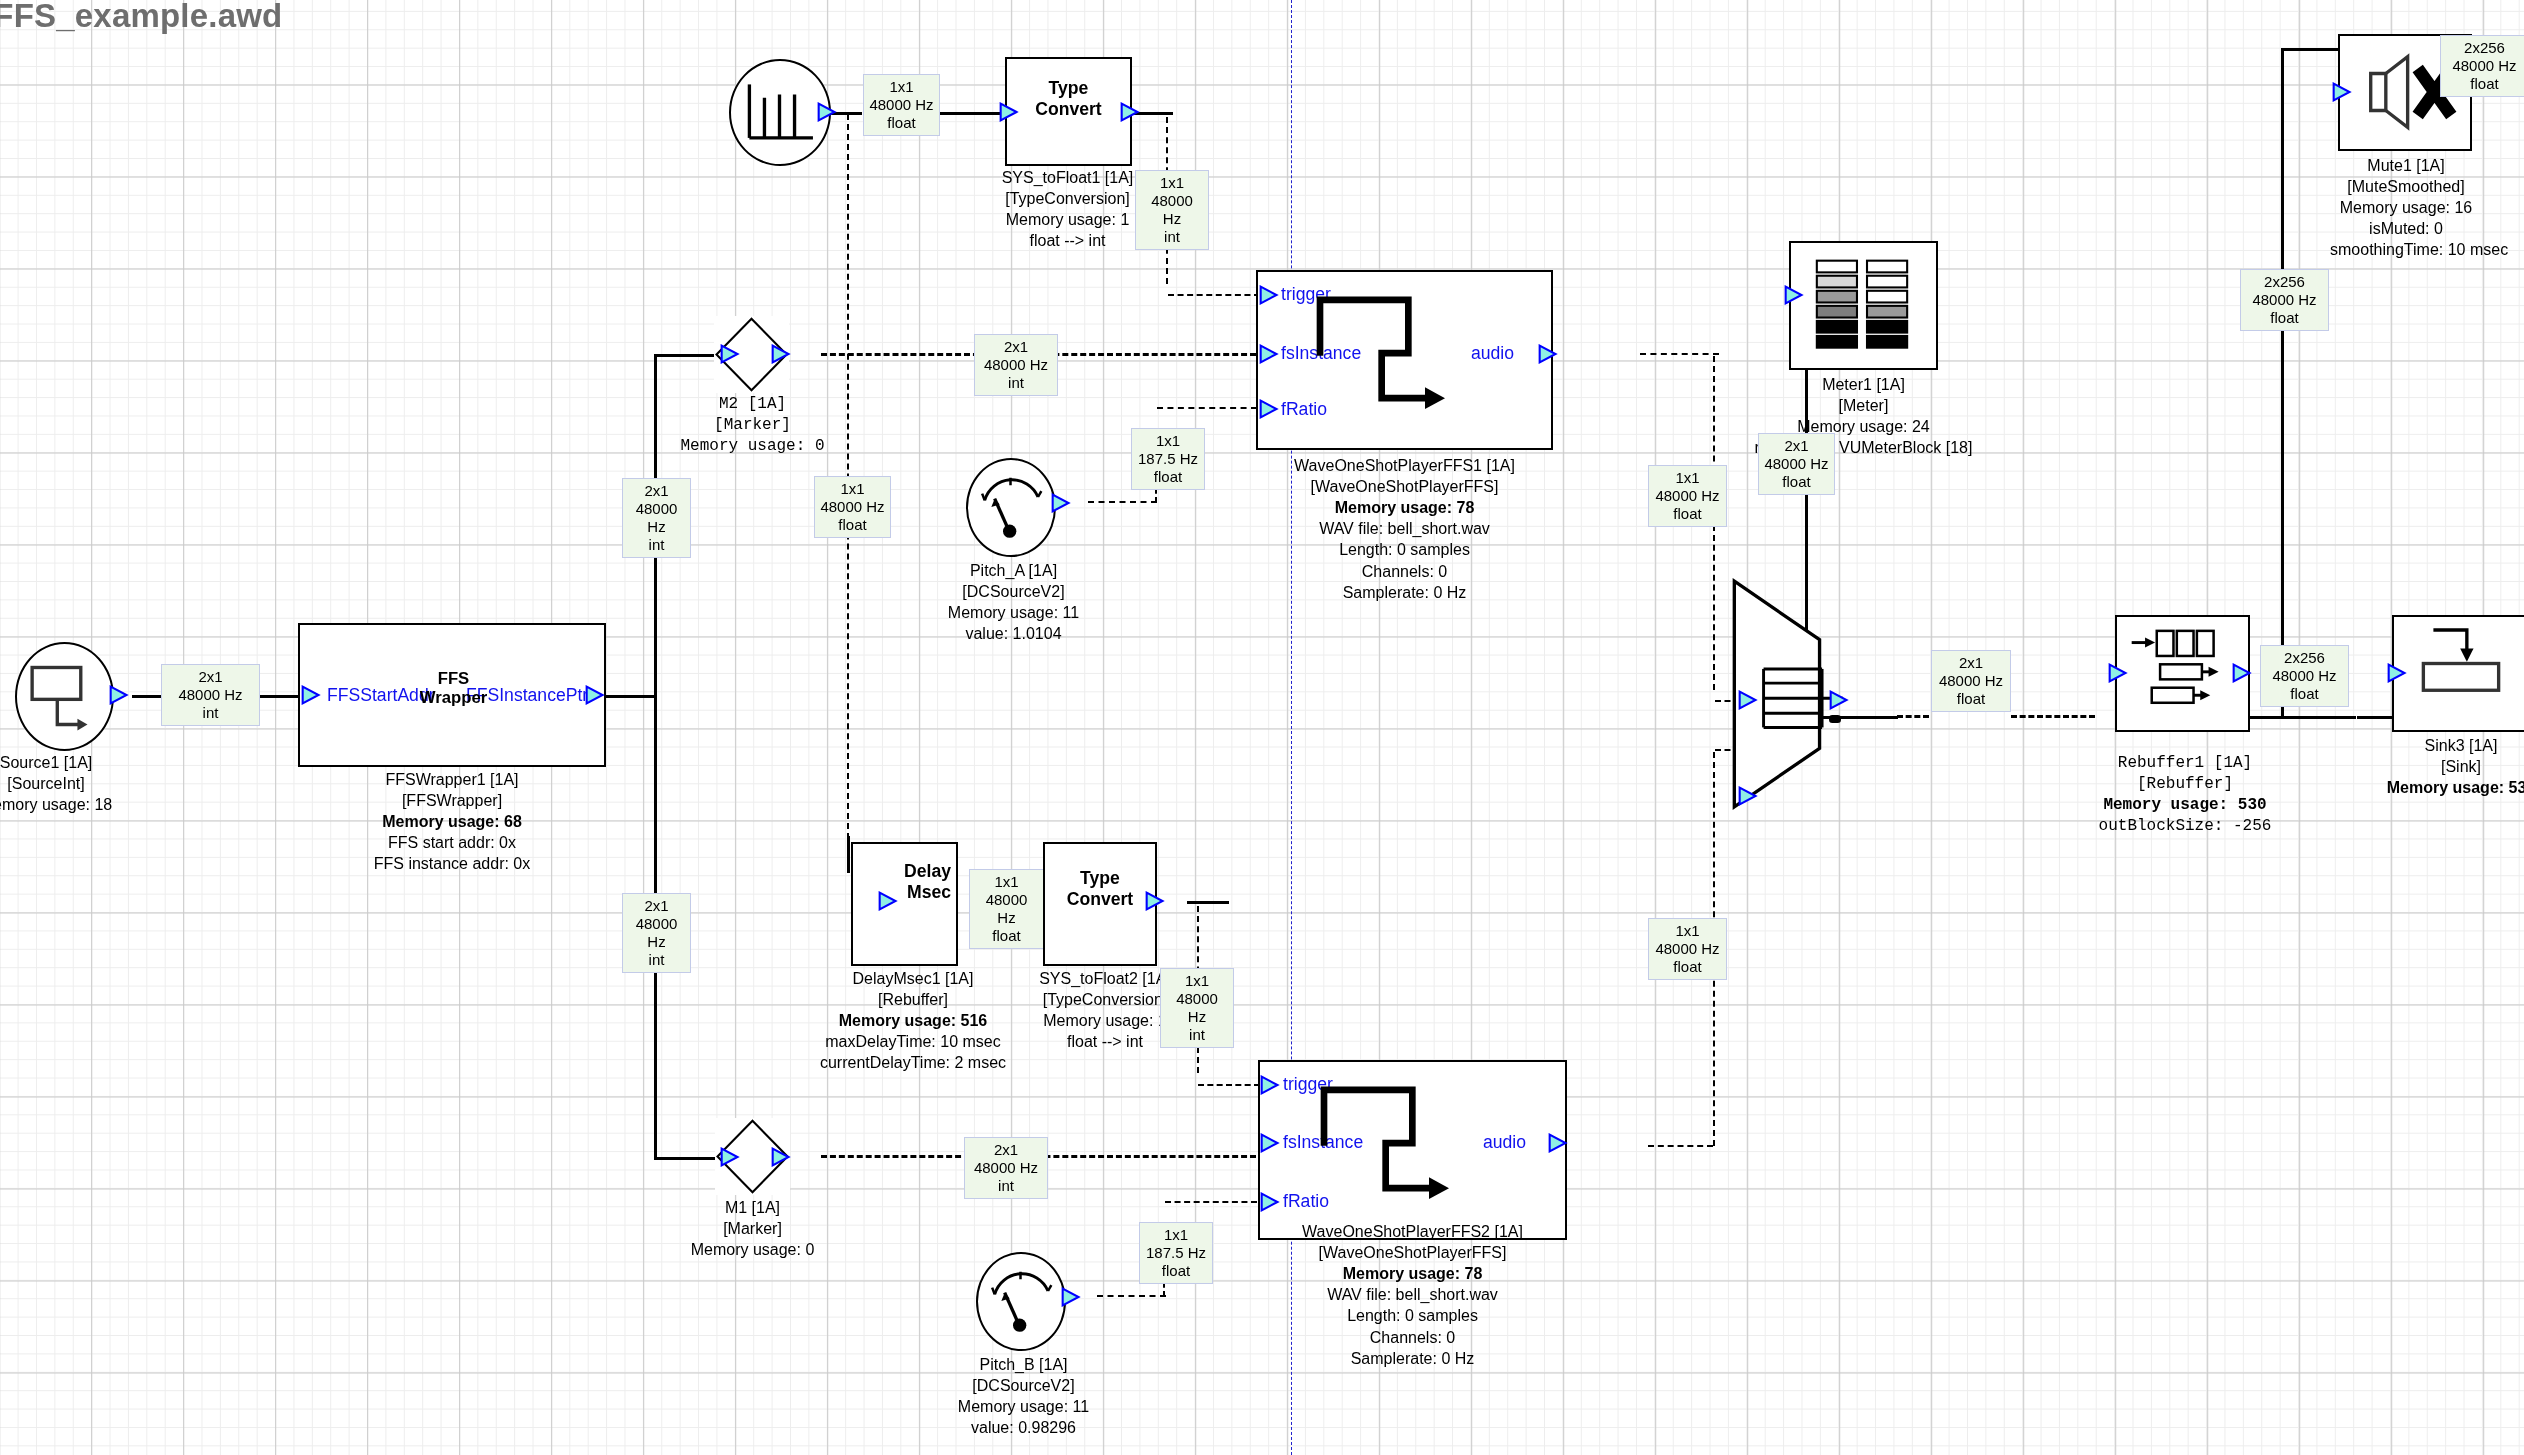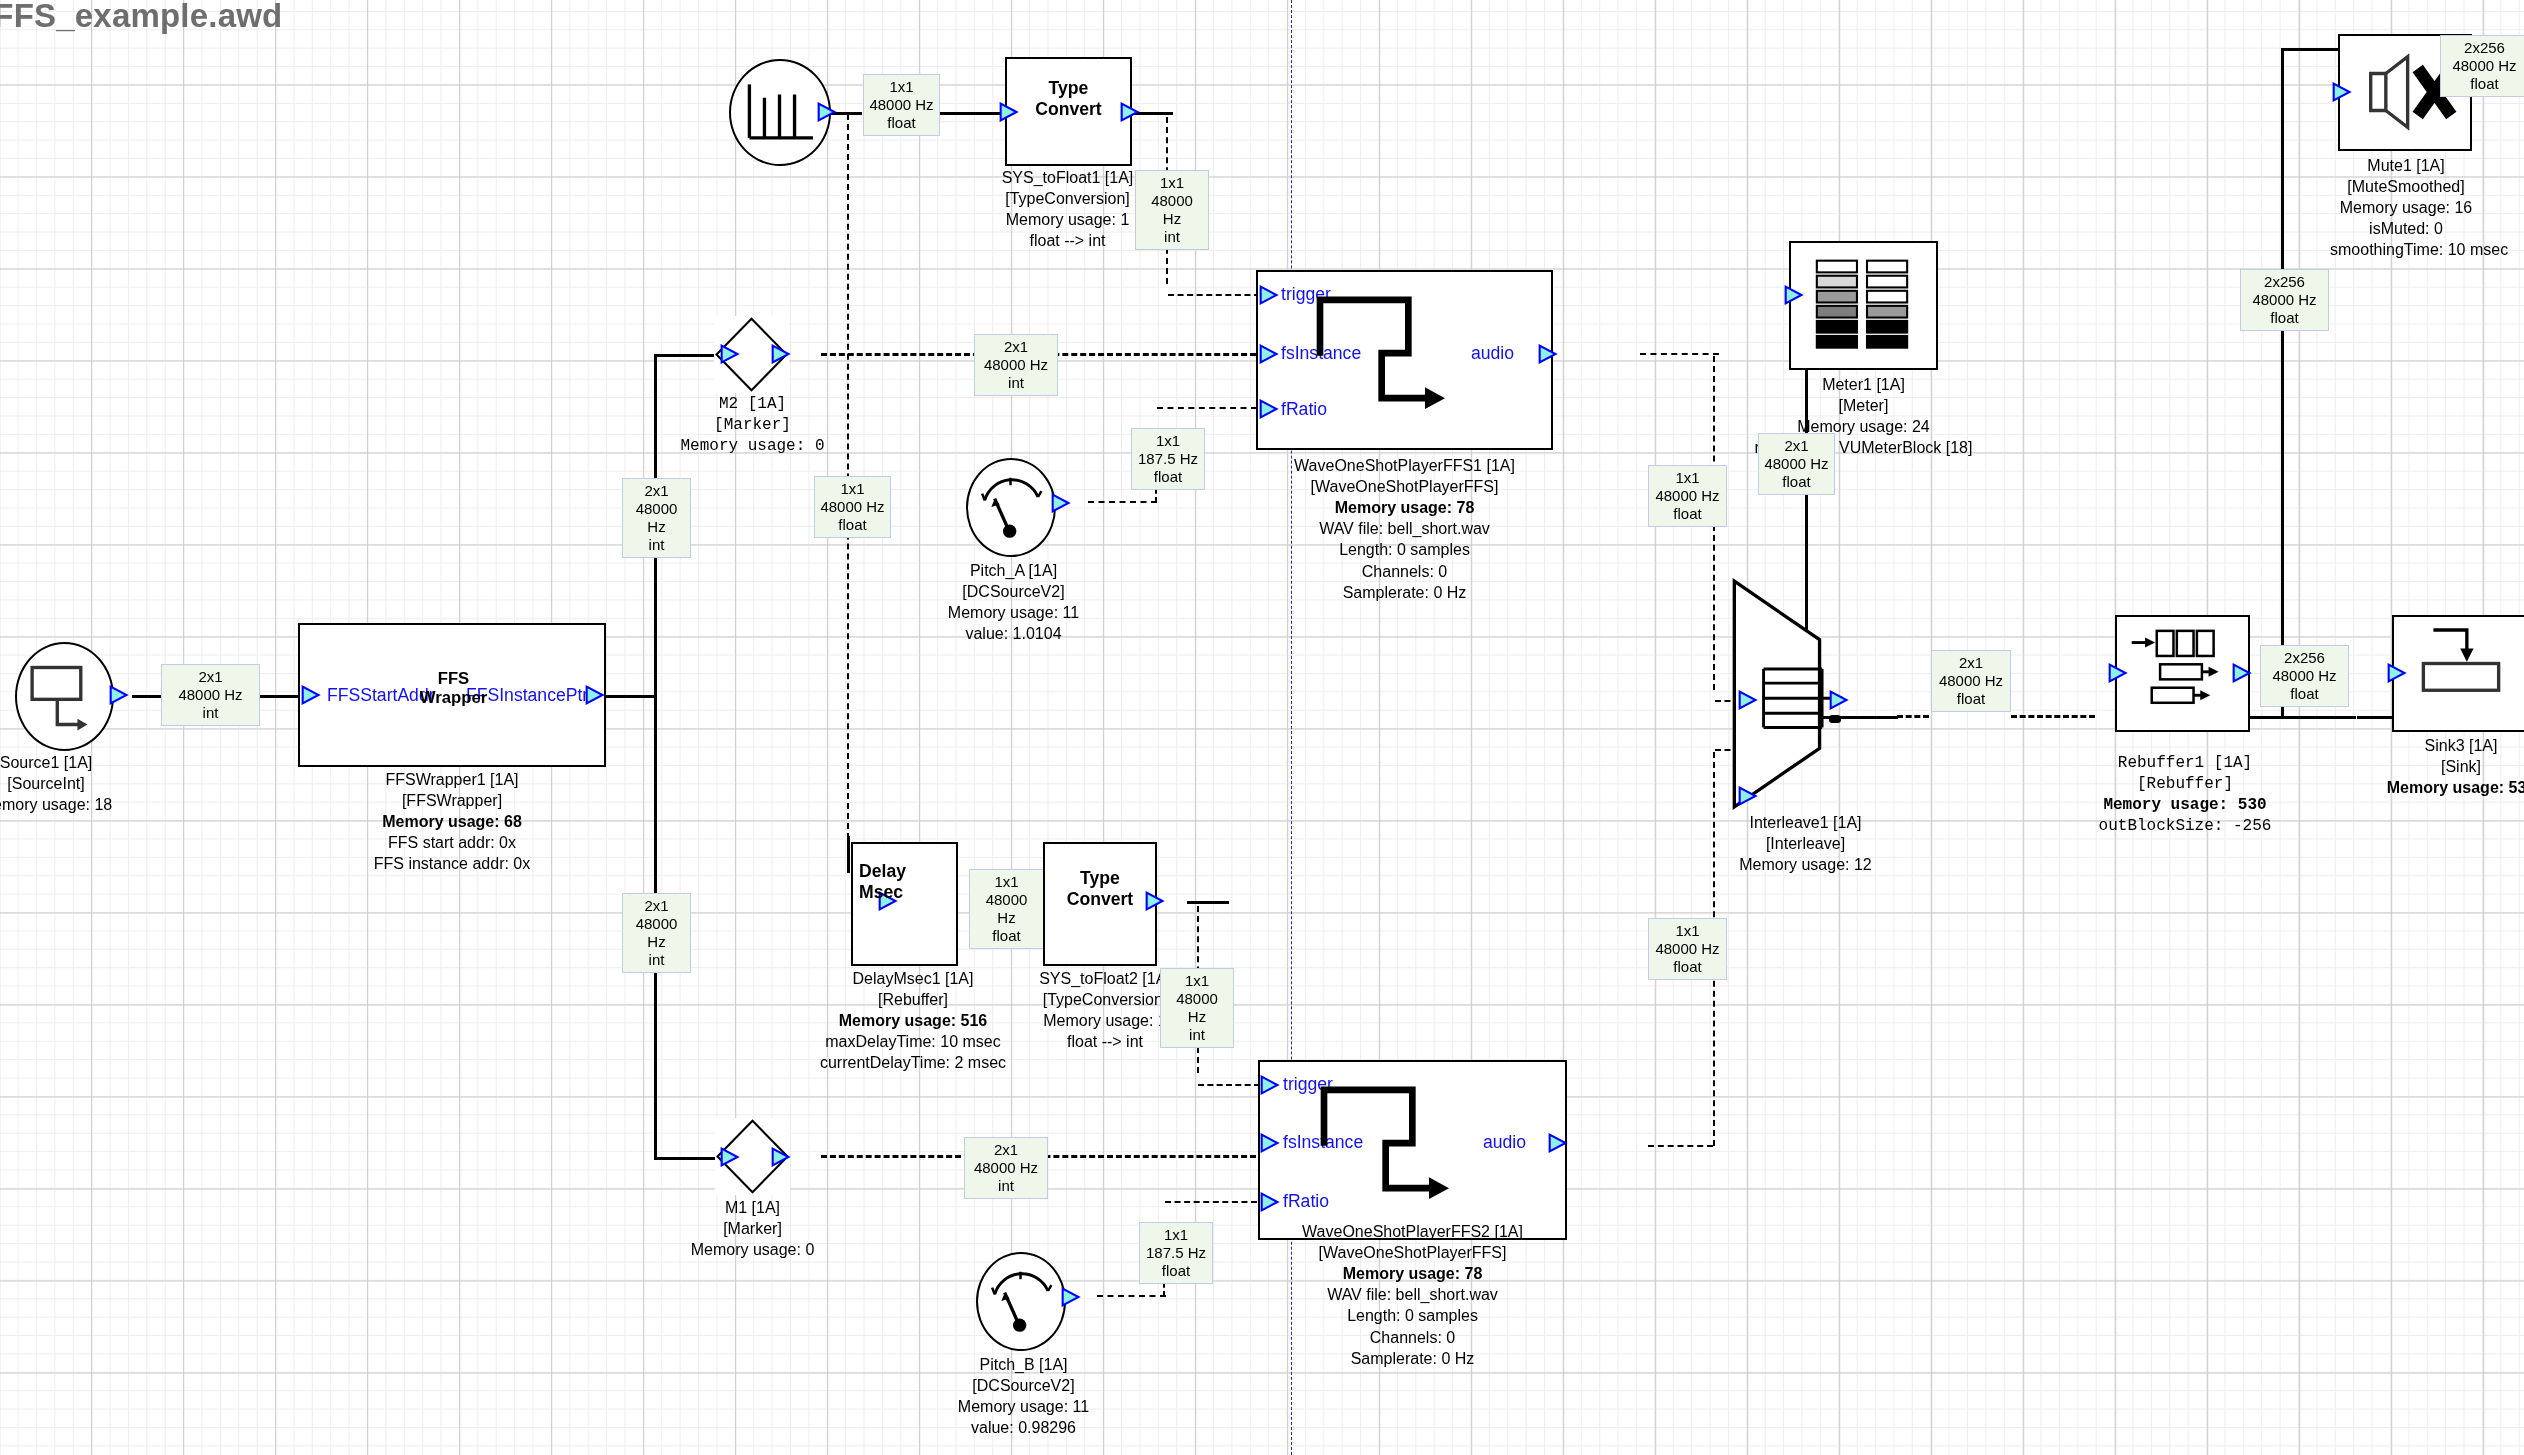--- a/index.html
+++ b/index.html
@@ -356,21 +356,21 @@
     <div>48000 Hz</div>
     <div>float</div>
   </div>
 
   <div class="box" style="left:851px;top:842px;width:107px;height:124px;"></div>
   <div class="tri" style="left:878px;top:891px;">
     <svg width="20" height="20" viewBox="0 0 24 24">
         <polygon points="2,2 21,12 2,22" fill="#8ff0e4" stroke="#0000ff" stroke-width="2.5"></polygon>
       </svg>
   </div>
-  <div class="t" style="left:859px;top:861px;width:92px;text-align:left;font-size:17.6px;line-height:1.2;">Delay<br>Msec</div>
+  <div class="t" style="left:859px;top:861px;width:92px;text-align:right;font-size:17.6px;line-height:1.2;">Delay<br>Msec</div>
   <div class="cap" style="left:796px;top:968px;width:234px;">
     <div>DelayMsec1 [1A]</div>
     <div>[Rebuffer]</div>
     <div class="b">Memory usage: 516</div>
     <div>maxDelayTime: 10 msec</div>
     <div>currentDelayTime: 2 msec</div>
   </div>
 
   <div class="tag" style="left:969px;top:869px;width:75px;">
     <div>1x1</div>
@@ -512,25 +512,20 @@
   </div>
   <div class="tri" style="left:1738px;top:786px;">
     <svg width="20" height="20" viewBox="0 0 24 24">
         <polygon points="2,2 21,12 2,22" fill="#8ff0e4" stroke="#0000ff" stroke-width="2.5"></polygon>
       </svg>
   </div>
   <div class="tri" style="left:1829px;top:690px;">
     <svg width="20" height="20" viewBox="0 0 24 24">
         <polygon points="2,2 21,12 2,22" fill="#8ff0e4" stroke="#0000ff" stroke-width="2.5"></polygon>
       </svg>
-  </div>
-  <div class="cap" style="left:1630px;top:812px;width:351px;">
-    <div>Interleave1 [1A]</div>
-    <div>[Interleave]</div>
-    <div>Memory usage: 12</div>
   </div>
   <div class="tag" style="left:1931px;top:650px;width:80px;">
     <div>2x1</div>
     <div>48000 Hz</div>
     <div>float</div>
   </div>
 
   <div class="box" style="left:2115px;top:615px;width:135px;height:117px;"></div>
   <div class="tri" style="left:2108px;top:663px;">
     <svg width="20" height="20" viewBox="0 0 24 24">

